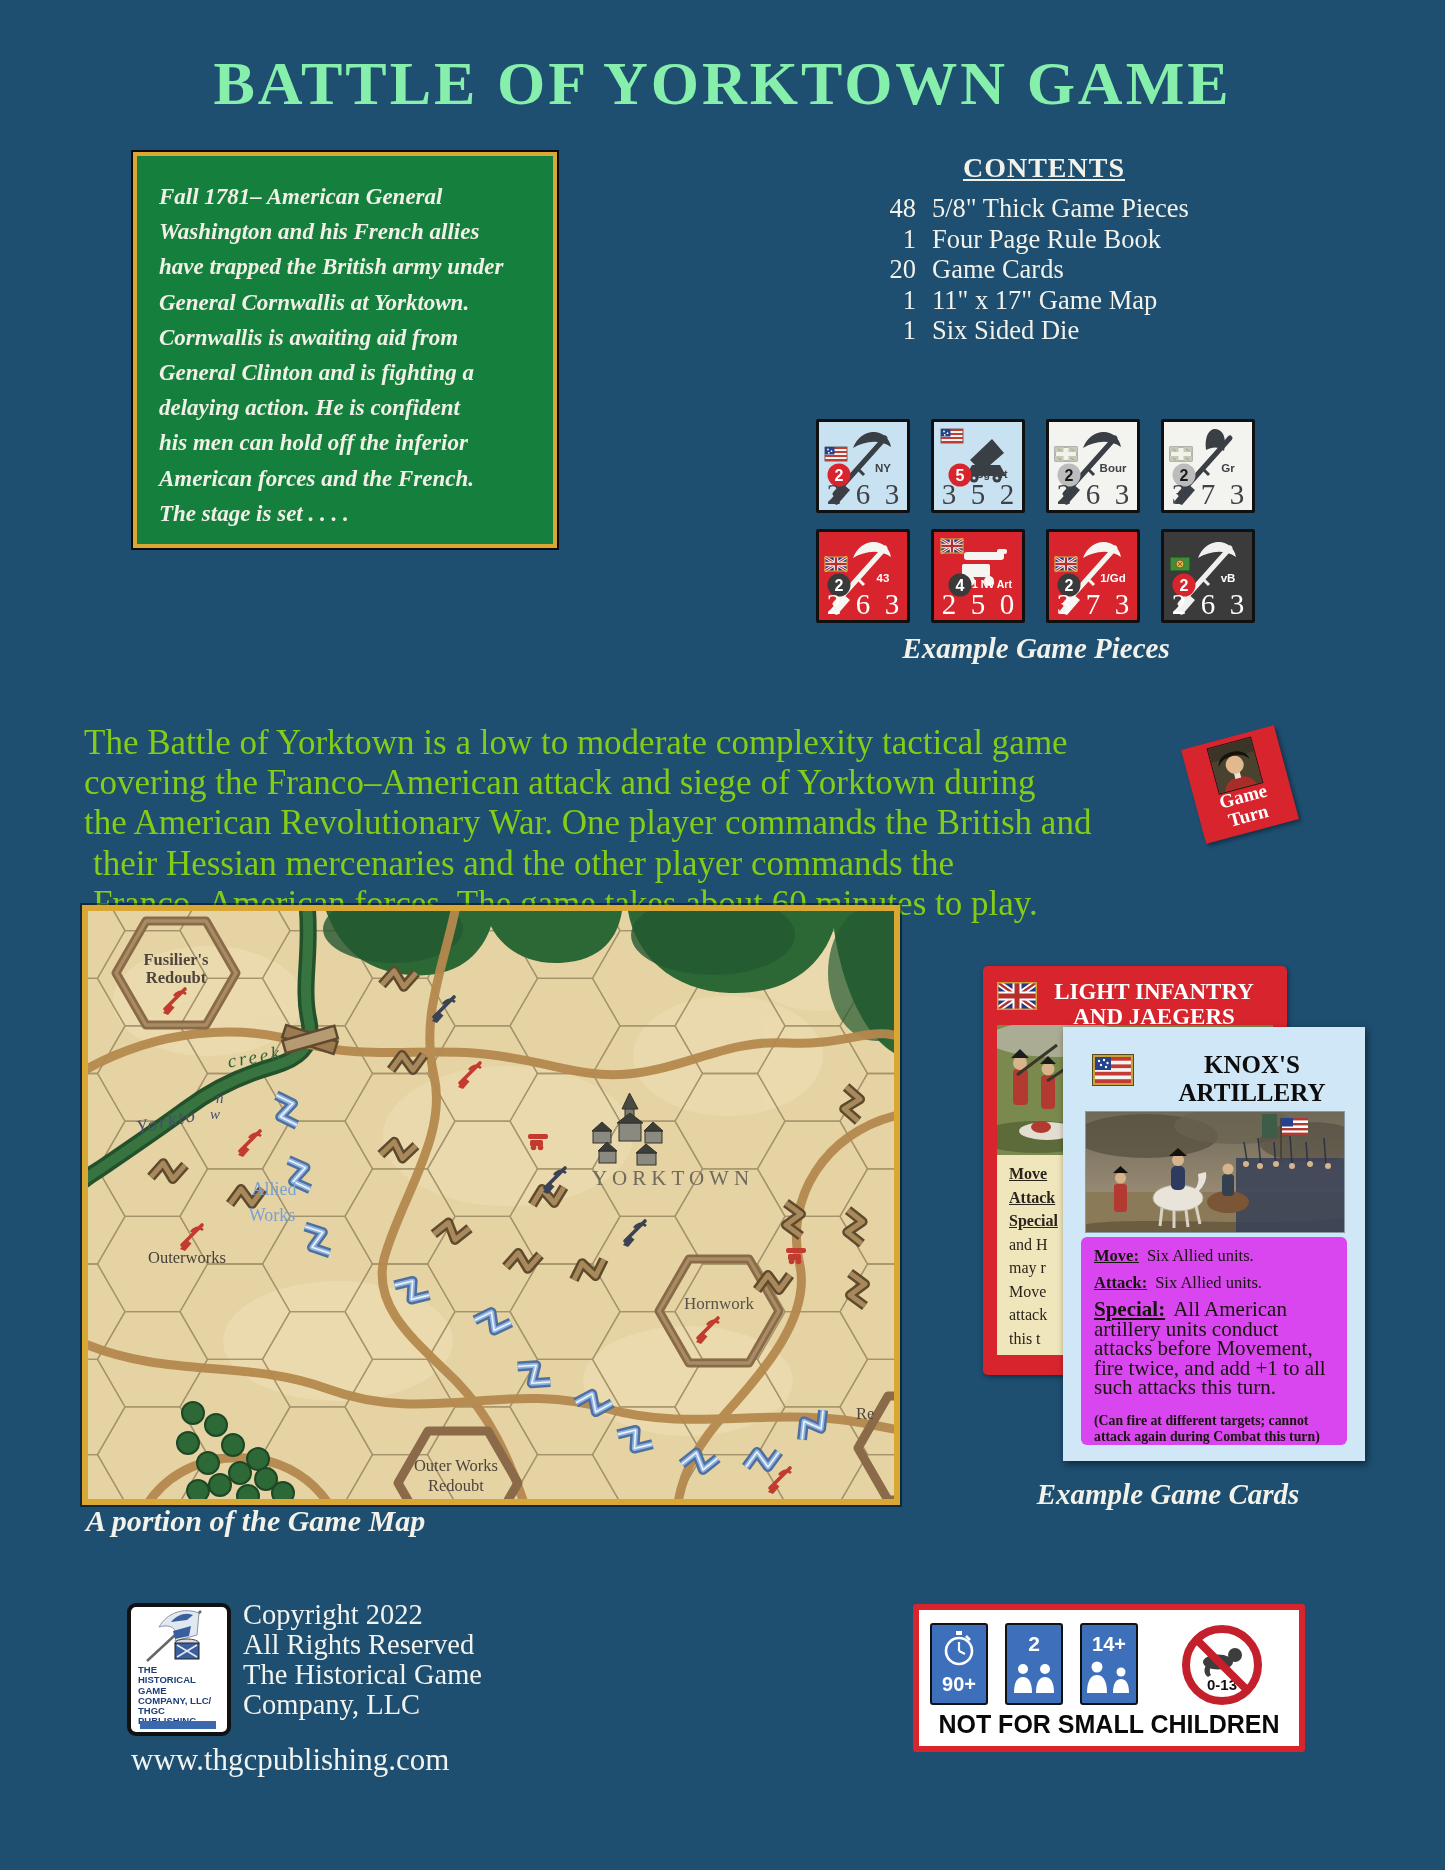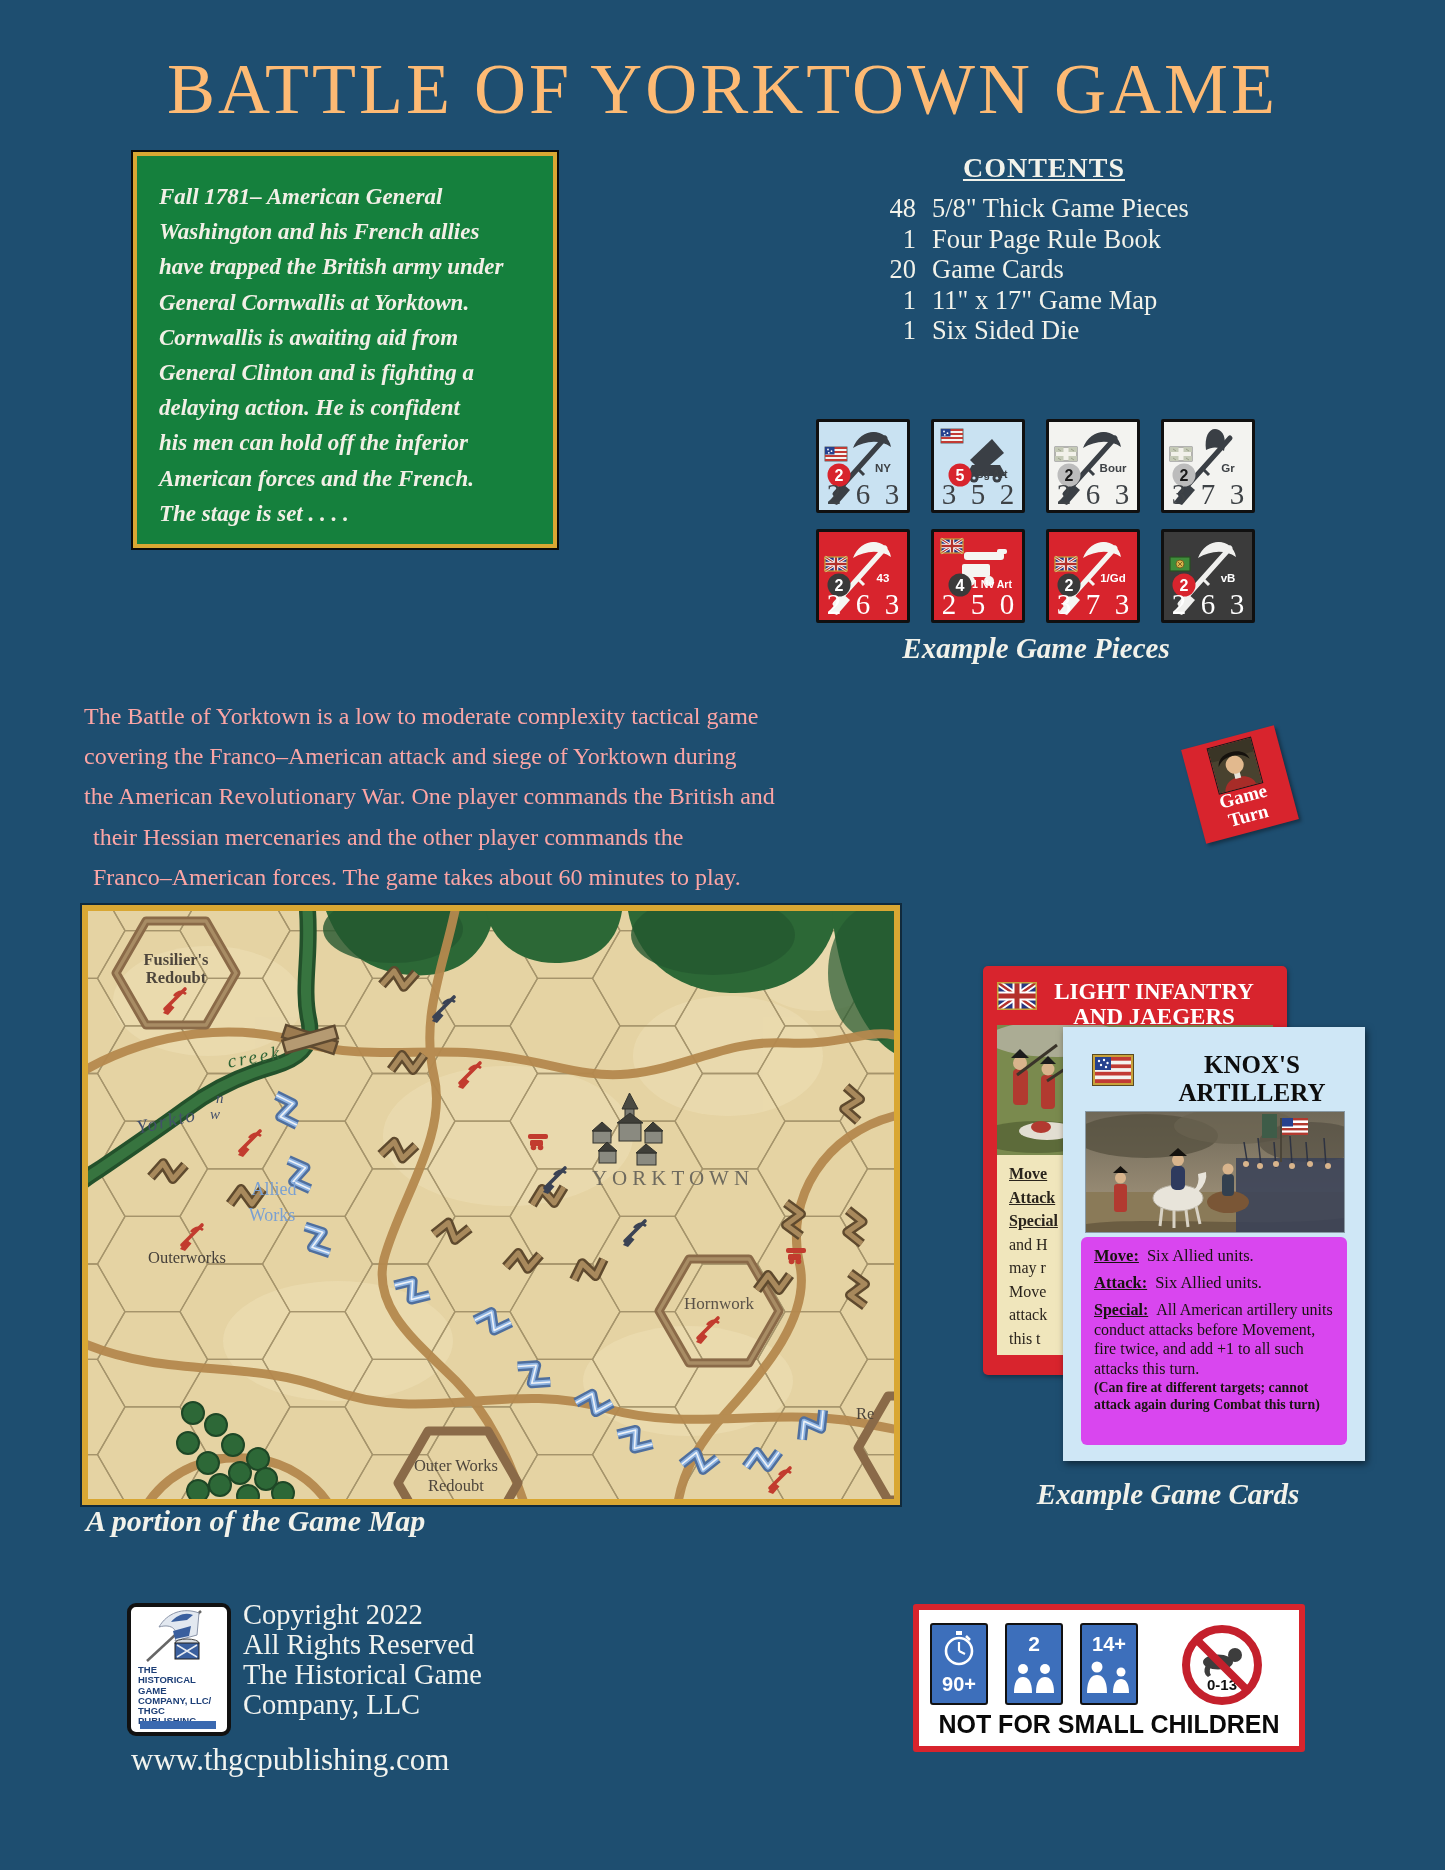--- a/index.html
+++ b/index.html
@@ -1,37 +1,37 @@
 <!DOCTYPE html>
 <html><head>
 <meta charset="utf-8">
 <style>
   html,body{margin:0;padding:0;background:#123;}
   #page{position:relative;width:1445px;height:1870px;background:#1e4e70;overflow:hidden;
         font-family:"Liberation Serif",serif;}
   
-  .title{position:absolute;top:48px;left:0;width:100%;text-align:center;color:#fdba74;
-         font-size:72px;letter-spacing:3px;font-weight:400;}
+  .title{position:absolute;top:48px;left:0;width:100%;text-align:center;color:#86efac;
+         font-size:62px;letter-spacing:3px;font-weight:700;}
   
   .story-box{position:absolute;left:133px;top:152px;width:424px;height:396px;background:#15803d;
              border:4px solid #d9a733;box-sizing:border-box;box-shadow:0 0 0 2px #0a0a0a;
              padding:23px 8px 0 22px;}
   .story-line{color:#f2efe6;font-style:italic;font-weight:700;font-size:23px;line-height:35.2px;white-space:nowrap;}
   
   .contents{position:absolute;left:868px;top:152px;width:460px;color:#f2f2ea;}
   .contents-title{width:352px;text-align:center;font-size:28px;font-weight:700;letter-spacing:1px;
                   text-decoration:underline;margin-bottom:9px;}
   .contents-row{display:flex;font-size:26.5px;line-height:30.5px;}
   .contents-qty{width:48px;text-align:right;margin-right:16px;flex:none;}
   
   .counter{position:absolute;width:88px;height:88px;border:3px solid #101010;border-radius:2px;}
   .pieces-caption{position:absolute;left:855px;top:632px;width:362px;text-align:center;
                   font-style:italic;font-weight:700;font-size:29px;color:#f2f2ea;}
   
-  .intro{position:absolute;left:84px;top:696px;width:980px;color:#fca5a5;font-size:24px;}
+  .intro{position:absolute;left:84px;top:723px;width:980px;color:#84cc16;font-size:35px;}
   .intro-line{line-height:40.2px;white-space:nowrap;}
   .intro-line:nth-child(4),.intro-line:nth-child(5){padding-left:9px;}
   
   .game-turn{position:absolute;left:1192px;top:736px;width:96px;height:97px;background:#d8242d;
              transform:rotate(-15deg);box-shadow:2px 3px 4px rgba(0,0,0,.35);}
   .gt-portrait{position:absolute;left:25px;top:5px;width:44px;height:46px;border:1px solid #1a1a1a;}
   .gt-label{position:absolute;top:51px;left:0;width:100%;text-align:center;color:#fff;
             font-weight:700;font-size:19px;line-height:20px;}
   
   .map{position:absolute;left:82px;top:905px;width:806px;height:588px;border:6px solid #d9a733;
@@ -52,21 +52,21 @@
               border-radius:0;box-shadow:2px 3px 7px rgba(0,0,0,.5);}
   .cf-flag{position:absolute;left:30px;top:28px;width:36px;height:26px;border:2px solid #c9a23a;
            box-shadow:0 0 0 1px #5a4a20;}
   .cf-title{position:absolute;left:88px;top:24px;width:202px;text-align:center;color:#0d0d0d;
             font-weight:700;font-size:25px;line-height:28px;}
   .cf-painting{position:absolute;left:22px;top:84px;width:258px;height:120px;border:1px solid #8899a4;}
   .cf-text{position:absolute;left:18px;top:210px;width:266px;height:208px;background:#d946ef;
            border-radius:6px;box-sizing:border-box;padding:9px 10px 0 13px;color:#17140e;}
   .cf-row{font-size:16.5px;line-height:20px;margin-bottom:7px;}
   .cf-label{text-decoration:underline;font-weight:700;margin-right:8px;}
-  .cf-special{font-size:16px;line-height:19.5px;margin-bottom:2px;}
+  .cf-special{font-size:21px;line-height:19.5px;margin-bottom:15px;}
   .cf-note{font-size:13.8px;line-height:16.5px;font-weight:700;}
   .cards-caption{position:absolute;left:1001px;top:1478px;width:334px;text-align:center;
                  font-style:italic;font-weight:700;font-size:29px;color:#f2f2ea;}
   
   .logo{position:absolute;left:127px;top:1603px;width:104px;height:133px;background:#fff;
         border:4px solid #111;border-radius:9px;box-sizing:border-box;}
   .logo-art{position:absolute;left:4px;top:0px;width:90px;height:58px;}
   .logo-text{position:absolute;left:7px;top:58px;width:88px;font-family:"Liberation Sans",sans-serif;
              font-size:9.5px;font-weight:700;color:#1d3f77;line-height:10.3px;}
   .logo-bar{position:absolute;left:9px;top:114px;width:76px;height:8px;background:#3a69b0;}

